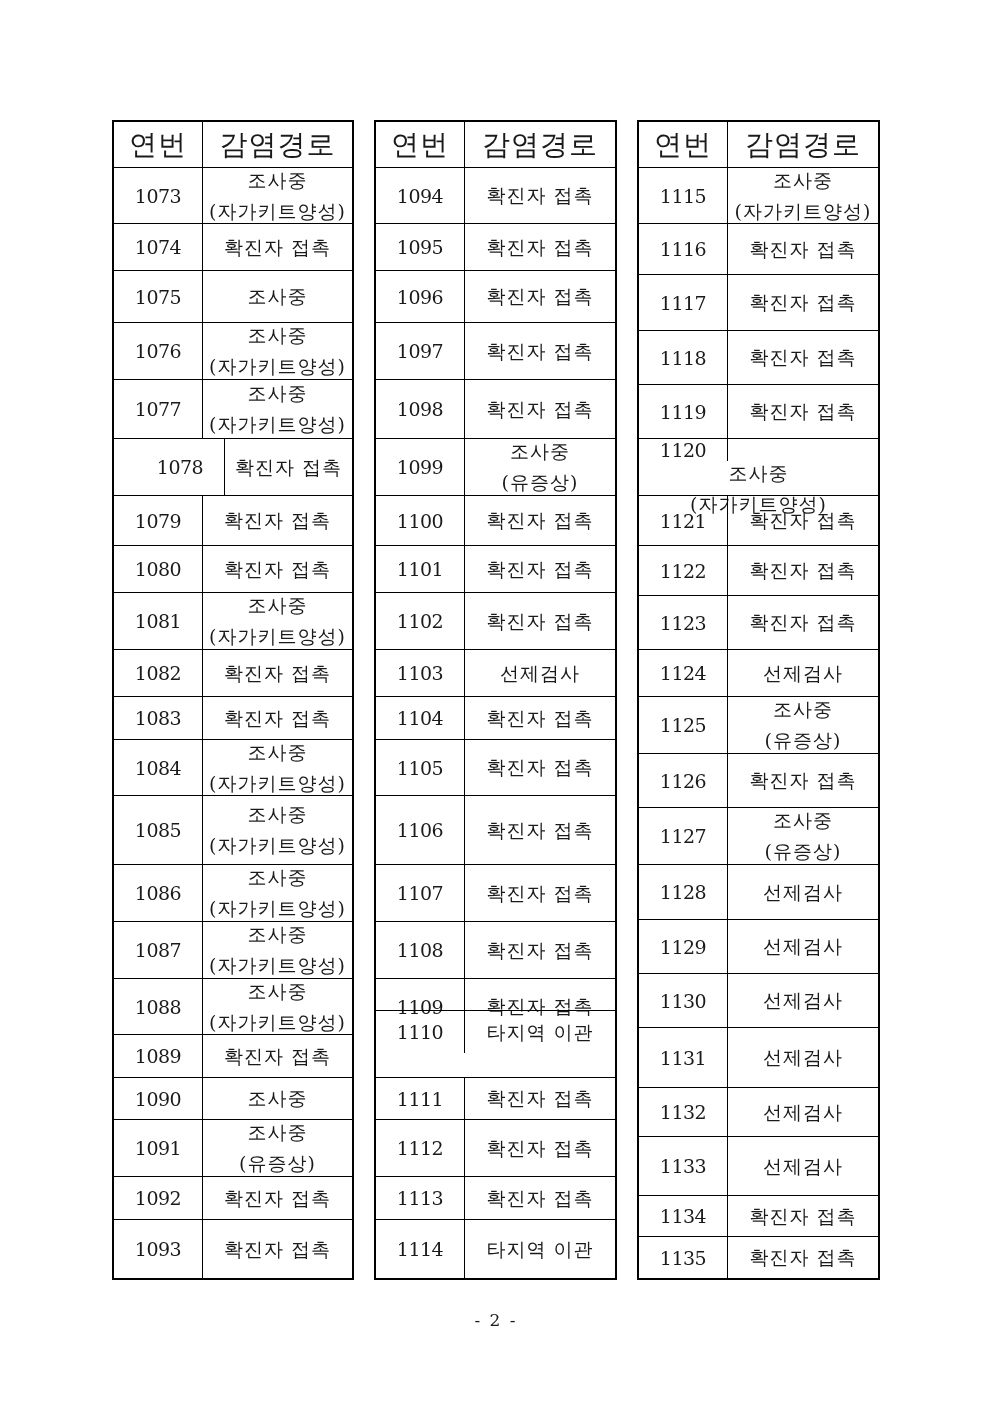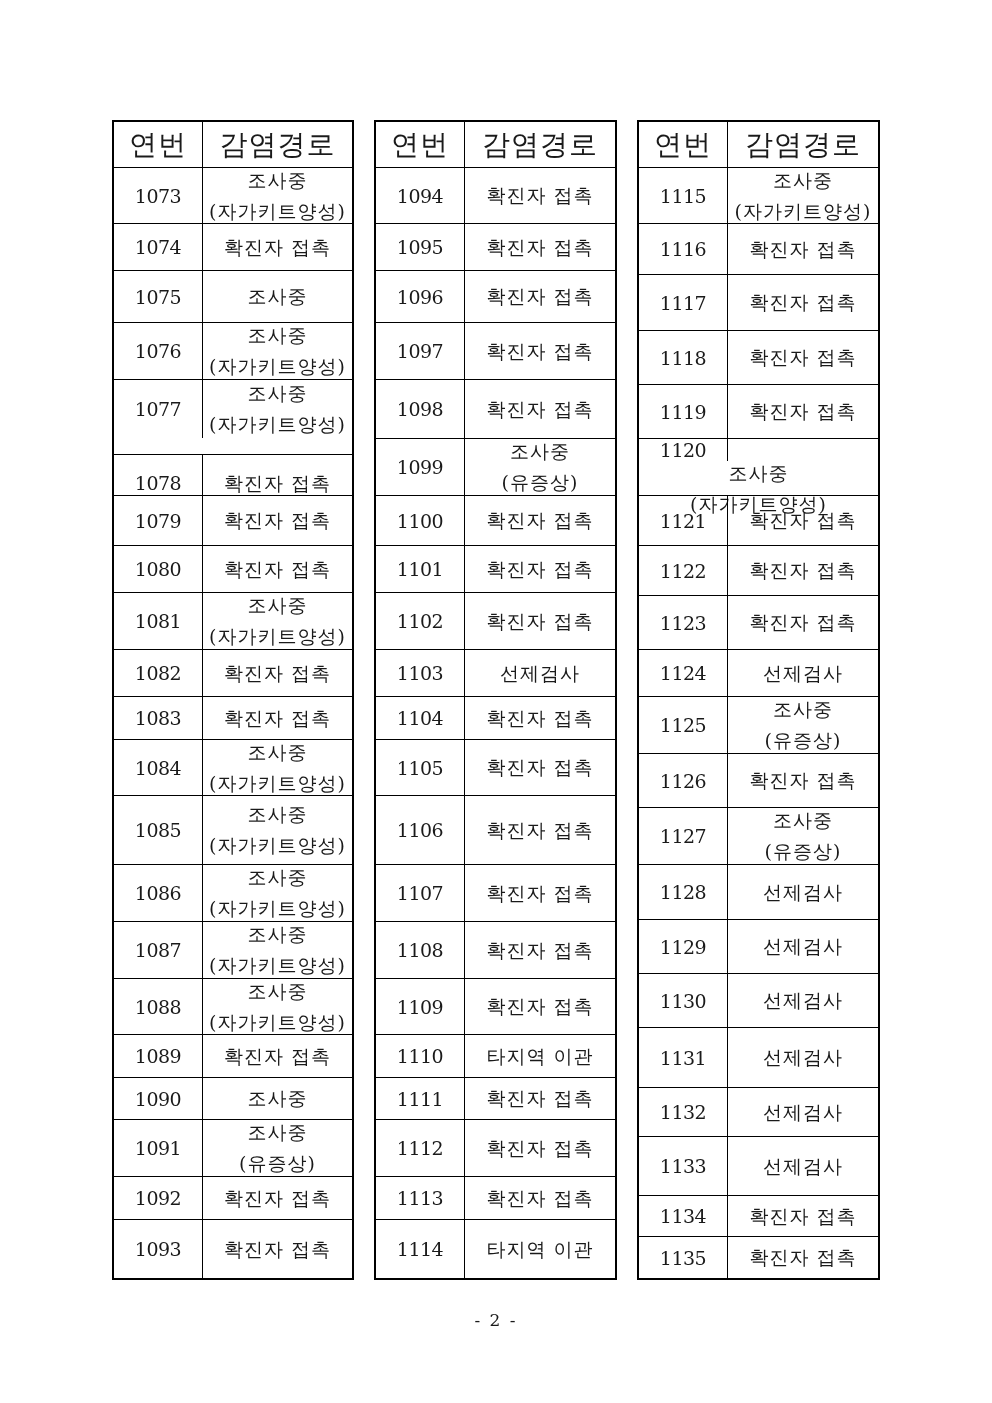--- a/index.html
+++ b/index.html
@@ -38,21 +38,21 @@
   <div class="row" style="top:200px;height:57px;">
       <div class="c1">1076</div>
       <div class="c2">조사중
 (자가키트양성)</div>
     </div>
   <div class="row" style="top:257px;height:59px;">
       <div class="c1">1077</div>
       <div class="c2">조사중
 (자가키트양성)</div>
     </div>
-  <div class="row" style="top:332px;height:57px;">
+  <div class="row" style="top:316px;height:57px;padding-left:22px;">
       <div class="c1">1078</div>
       <div class="c2">확진자 접촉</div>
     </div>
   <div class="row" style="top:373px;height:50px;">
       <div class="c1">1079</div>
       <div class="c2">확진자 접촉</div>
     </div>
   <div class="row" style="top:423px;height:47px;">
       <div class="c1">1080</div>
       <div class="c2">확진자 접촉</div>
@@ -181,21 +181,21 @@
       <div class="c2">확진자 접촉</div>
     </div>
   <div class="row" style="top:799px;height:57px;">
       <div class="c1">1108</div>
       <div class="c2">확진자 접촉</div>
     </div>
   <div class="row" style="top:856px;height:56px;">
       <div class="c1">1109</div>
       <div class="c2">확진자 접촉</div>
     </div>
-  <div class="row" style="top:912px;height:43px;">
+  <div class="row" style="top:888px;height:43px;">
       <div class="c1">1110</div>
       <div class="c2">타지역 이관</div>
     </div>
   <div class="row" style="top:955px;height:42px;">
       <div class="c1">1111</div>
       <div class="c2">확진자 접촉</div>
     </div>
   <div class="row" style="top:997px;height:57px;">
       <div class="c1">1112</div>
       <div class="c2">확진자 접촉</div>

